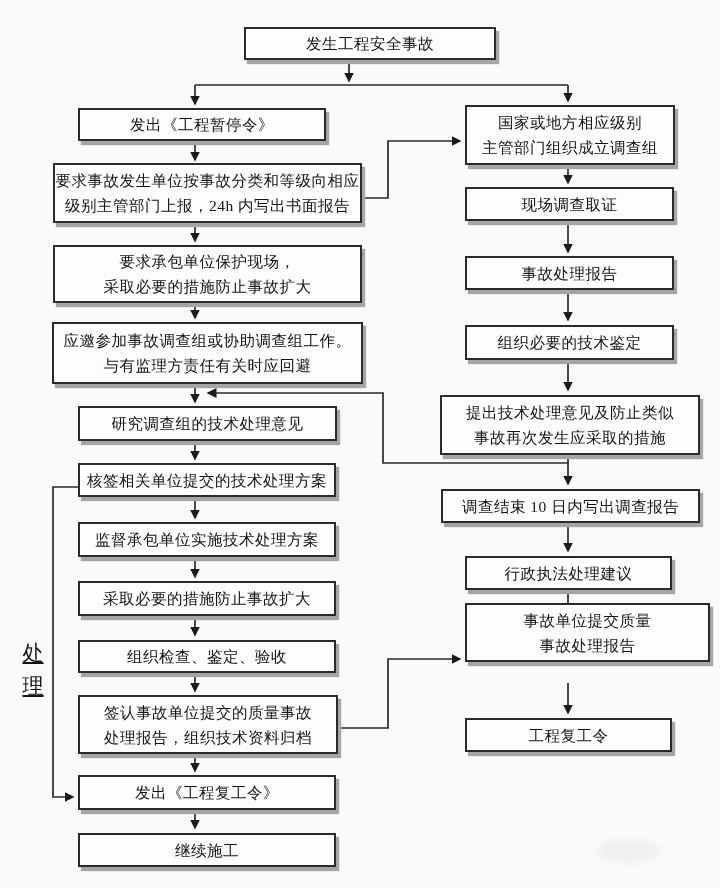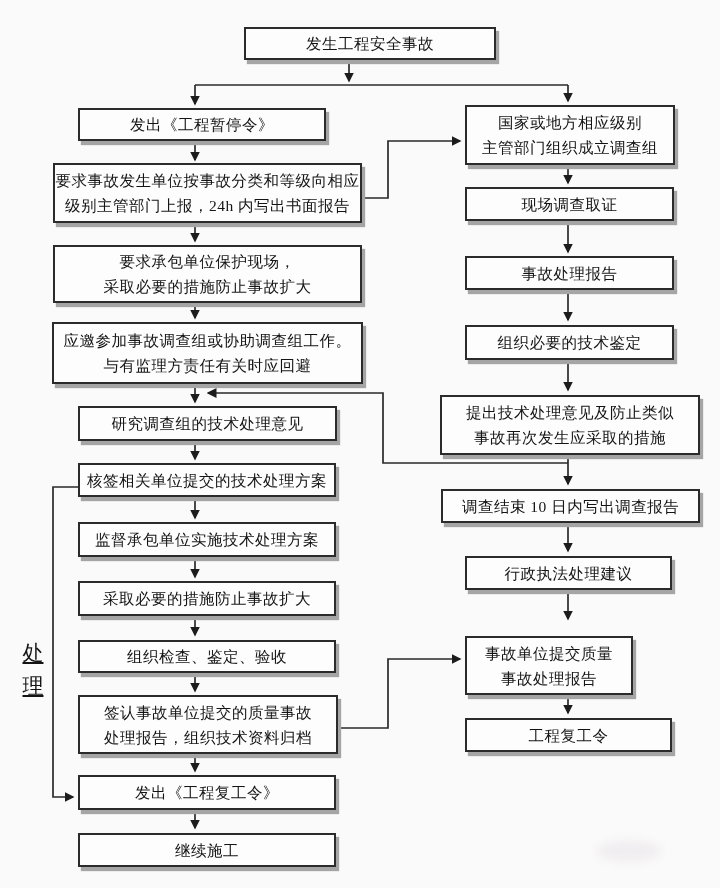--- a/index.html
+++ b/index.html
@@ -122,21 +122,21 @@
 
   <div class="node" style="left:465px;top:105px;width:210px;height:60px">国家或地方相应级别
 主管部门组织成立调查组</div>
   <div class="node" style="left:465px;top:187px;width:209px;height:34px">现场调查取证</div>
   <div class="node" style="left:465px;top:256px;width:209px;height:34px">事故处理报告</div>
   <div class="node" style="left:465px;top:325px;width:209px;height:35px">组织必要的技术鉴定</div>
   <div class="node" style="left:440px;top:395px;width:260px;height:60px">提出技术处理意见及防止类似
 事故再次发生应采取的措施</div>
   <div class="node" style="left:441px;top:489px;width:259px;height:34px">调查结束 10 日内写出调查报告</div>
   <div class="node" style="left:465px;top:556px;width:207px;height:34px">行政执法处理建议</div>
-  <div class="node" style="left:465px;top:636px;width:168px;height:59px">事故单位提交质量
+  <div class="node" style="left:465px;top:603px;width:245px;height:59px">事故单位提交质量
 事故处理报告</div>
   <div class="node" style="left:465px;top:718px;width:207px;height:34px">工程复工令</div>
 
   <div class="side-label">处理</div>
 
   <div class="watermark"></div>
 
 </div>
 
 </body></html>

